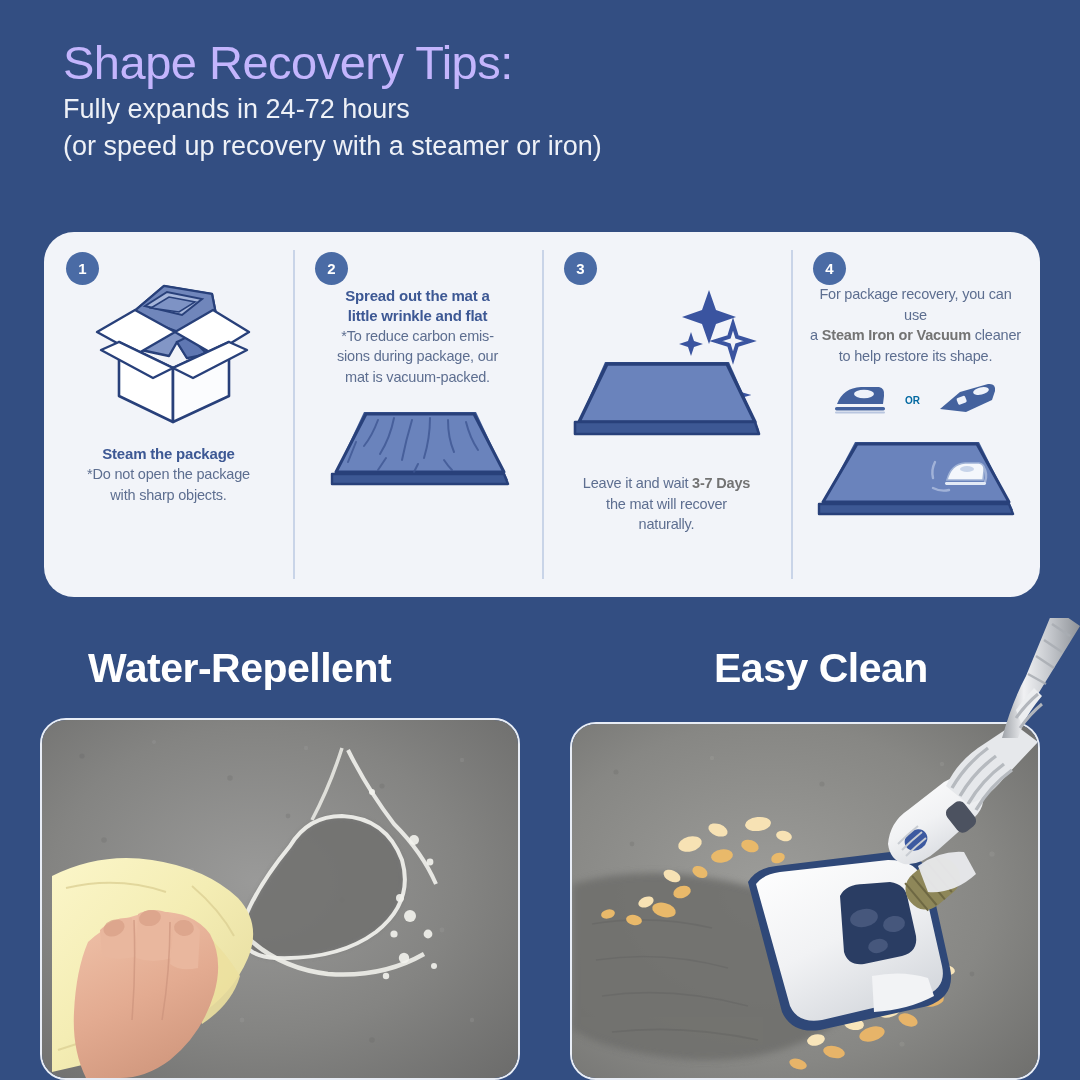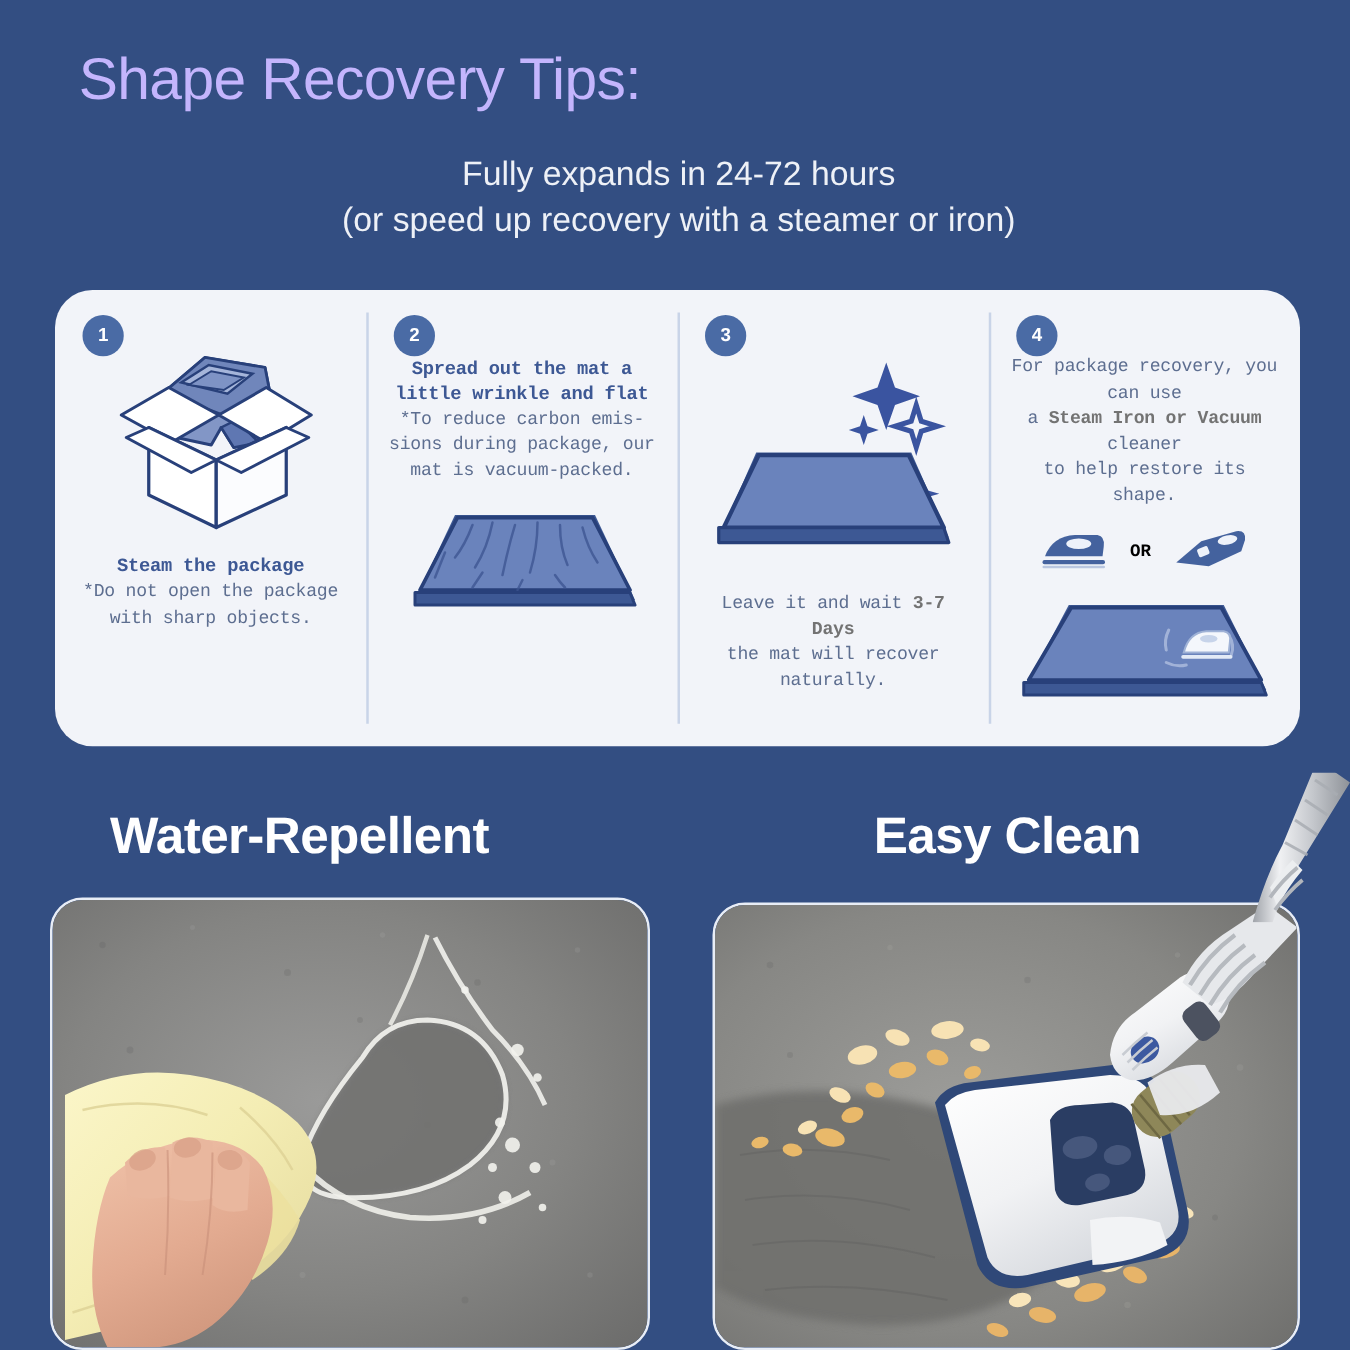--- a/index.html
+++ b/index.html
@@ -11,22 +11,22 @@
     position:relative;
   }
 
   
   .header { position:absolute; left:63px; top:38px; width:960px; }
   .title {
     font-size:47px; font-weight:normal; color:#c4b5fd;
     letter-spacing:-0.5px; line-height:1.05;
   }
   .subtitle {
-    margin-top:34px; font-size:27px; color:#eef1f7;
-    line-height:1.37; font-weight:400;text-align:center;
+    margin-top:4px; font-size:27px; color:#eef1f7;
+    line-height:1.37; font-weight:400;
   }
 
   
   .steps-card {
     position:absolute; left:44px; top:232px;
     width:996px; height:365px;
     background:#f2f4f9; border-radius:30px;
     display:flex; overflow:hidden;
   }
   .step {
@@ -38,21 +38,21 @@
     width:2px; background:#c9d4e8;
   }
   .badge {
     position:absolute; left:22px; top:20px;
     width:33px; height:33px; border-radius:50%;
     background:#4a6ba5; color:#ffffff;
     font-size:15px; font-weight:bold;
     display:flex; align-items:center; justify-content:center;
   }
   .step-body { width:100%; display:flex; flex-direction:column;
-               height:100%;font-family:Liberation Mono, monospace; }
+               height:100%; }
 
   .art { display:flex; align-items:center; justify-content:center; }
   .caption { text-align:center; width:100%; }
   .cap-bold {
     font-size:15px; font-weight:bold; color:#3d5894;
     line-height:1.33; letter-spacing:-0.2px;
   }
   .cap-reg {
     font-size:14.5px; color:#5d6e90; line-height:1.42;
     letter-spacing:-0.2px;
@@ -65,30 +65,30 @@
   
   .s2-cap { margin-top:30px; padding:0 4px; }
   .s2-art { margin-top:14px; }
   
   .s3-art { margin-top:6px; }
   .s3-cap { margin-top:26px; }
   
   .s4-cap { margin-top:28px; padding:0 2px; }
   .s4-icons { margin-top:12px; display:flex; align-items:center;
               justify-content:center; gap:16px; }
-  .or-text { font-size:14px; font-weight:bold; color:#000000; }
+  .or-text { font-size:10px; font-weight:bold; color:#0369a1; }
   .s4-art { margin-top:10px; }
 
   
   .feature-head {
     position:absolute; font-size:41px; font-weight:bold; color:#ffffff;
     letter-spacing:-0.5px;
   }
   .fh-left  { left:88px; top:645px; }
-  .fh-right { left:699px; top:645px; }
+  .fh-right { left:714px; top:645px; }
 
   .photo-card {
     position:absolute; border-radius:26px; overflow:hidden;
     border:2px solid #e8edf6;
   }
   .pc-left  { left:40px;  top:718px; width:480px; height:362px; }
   .pc-right { left:570px; top:722px; width:470px; height:358px; }
 
   
   .vac-handle {

